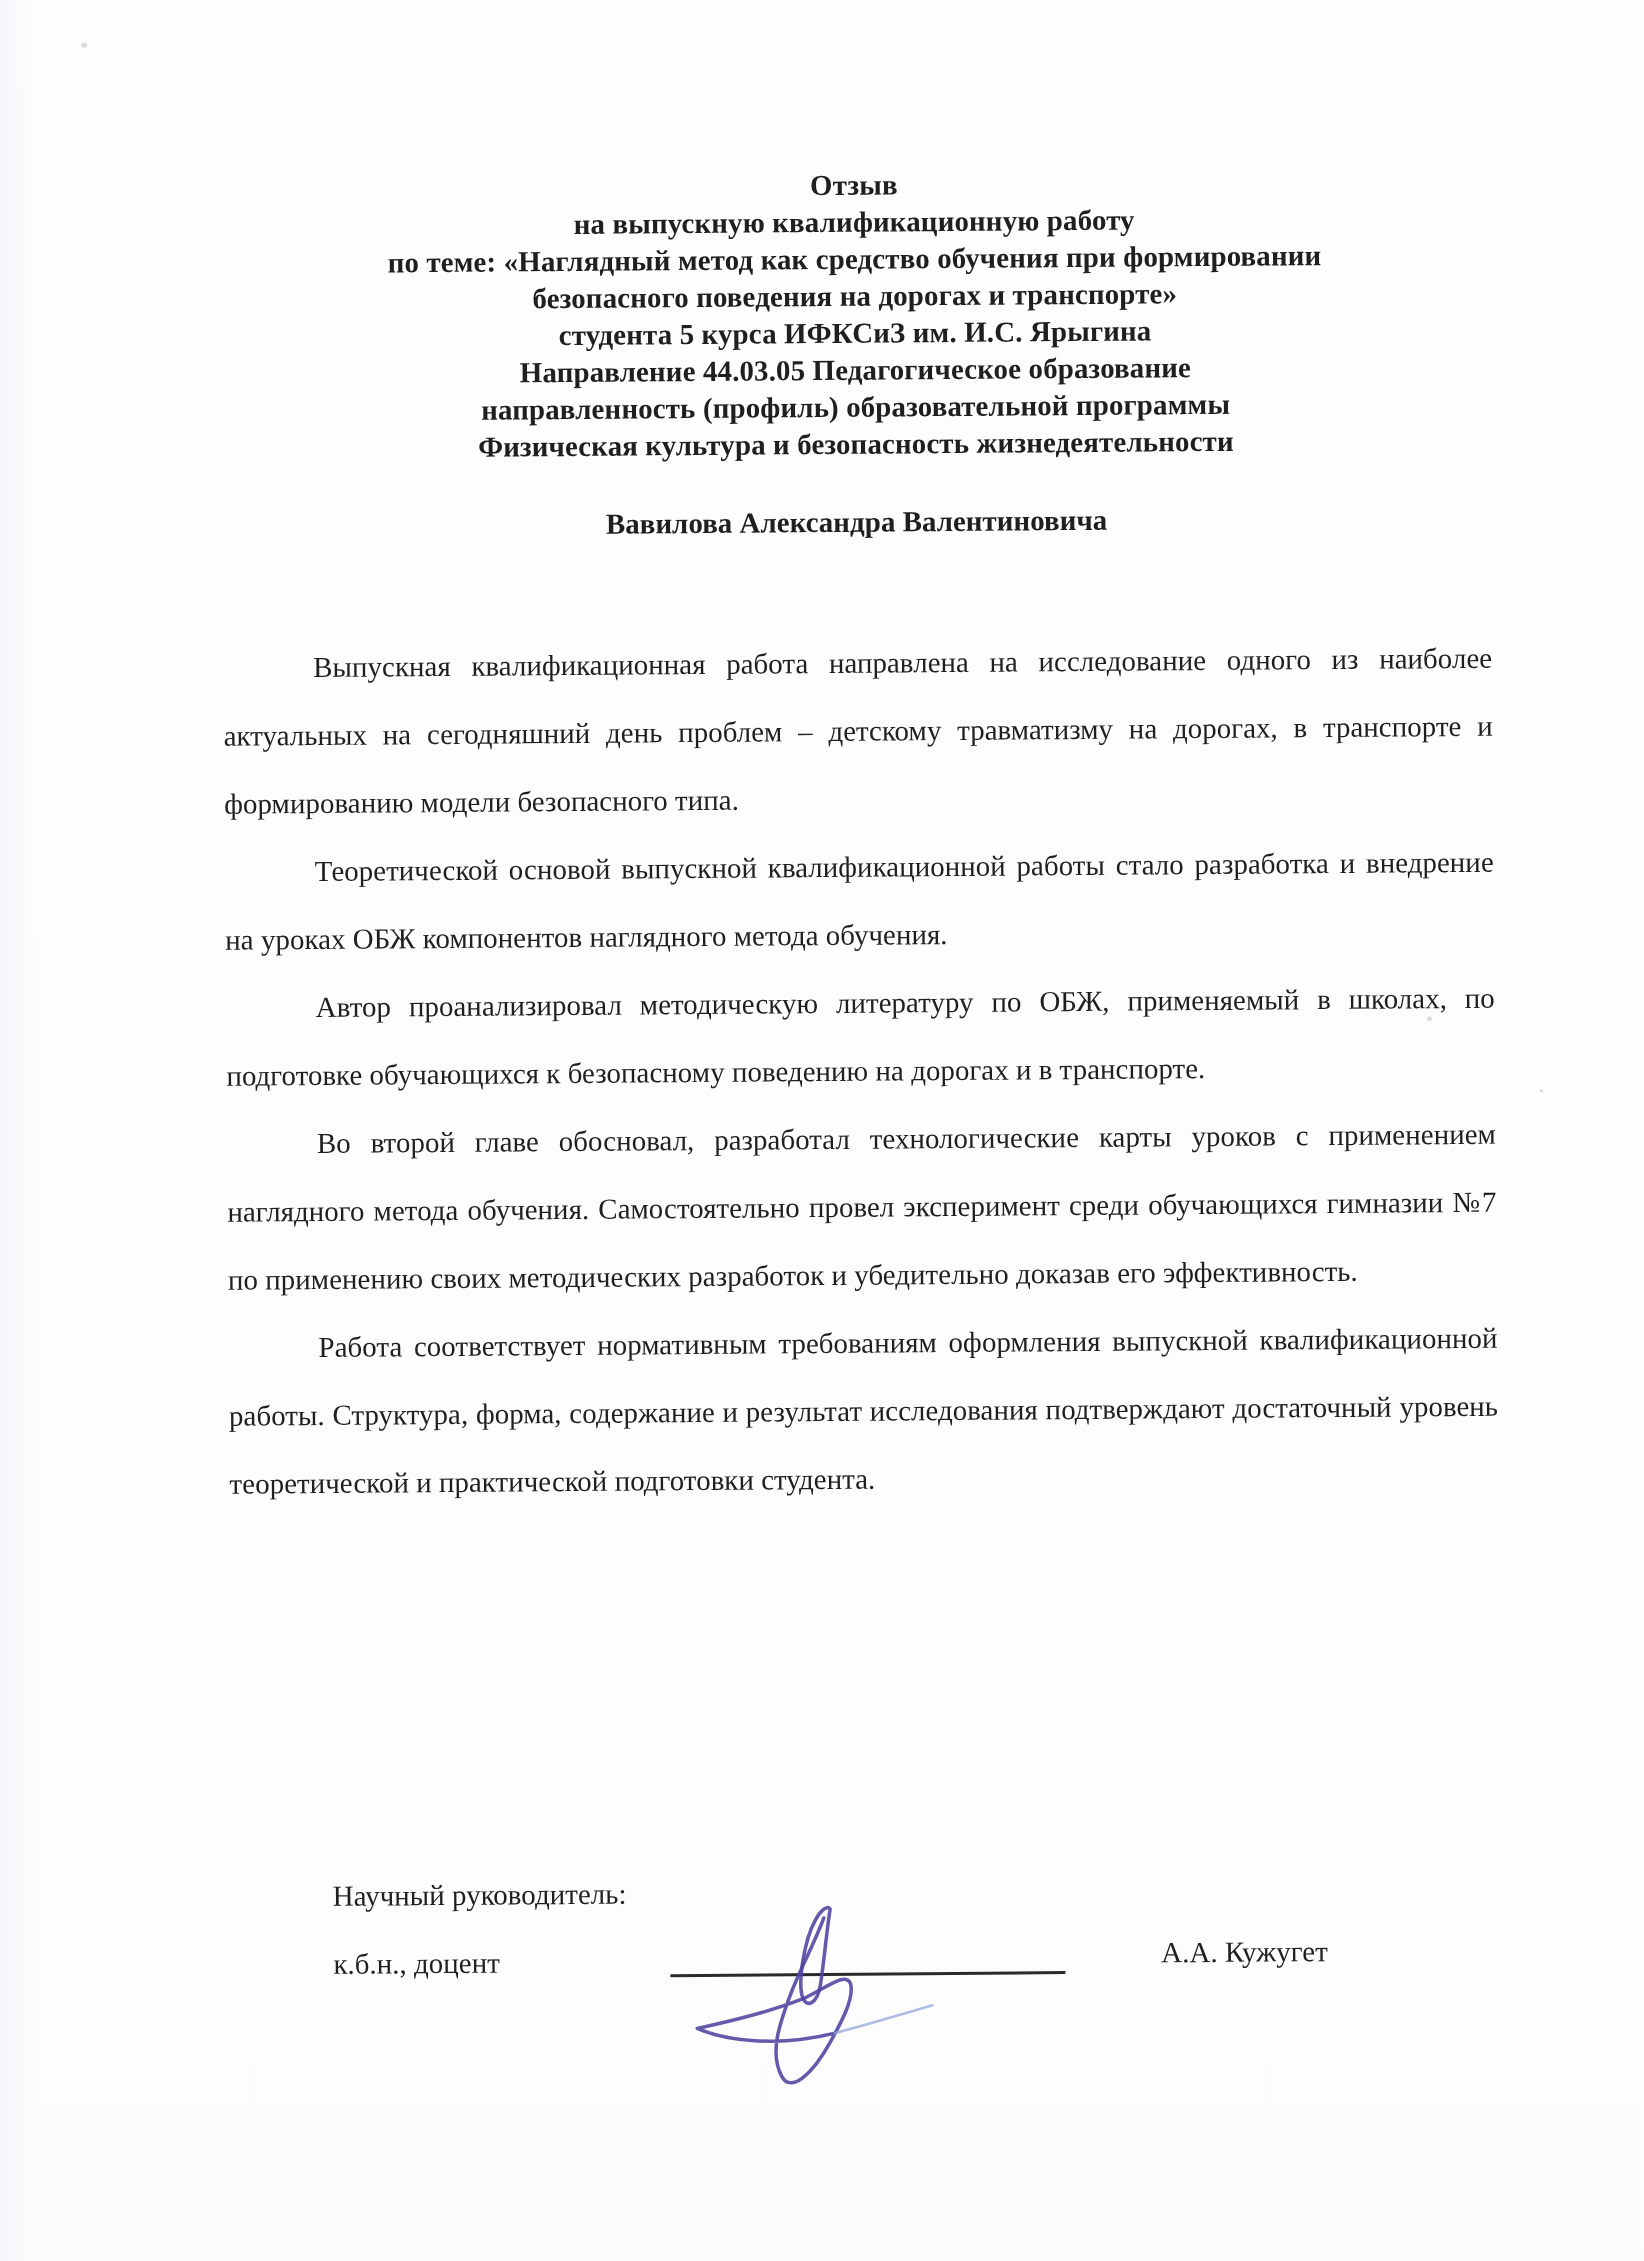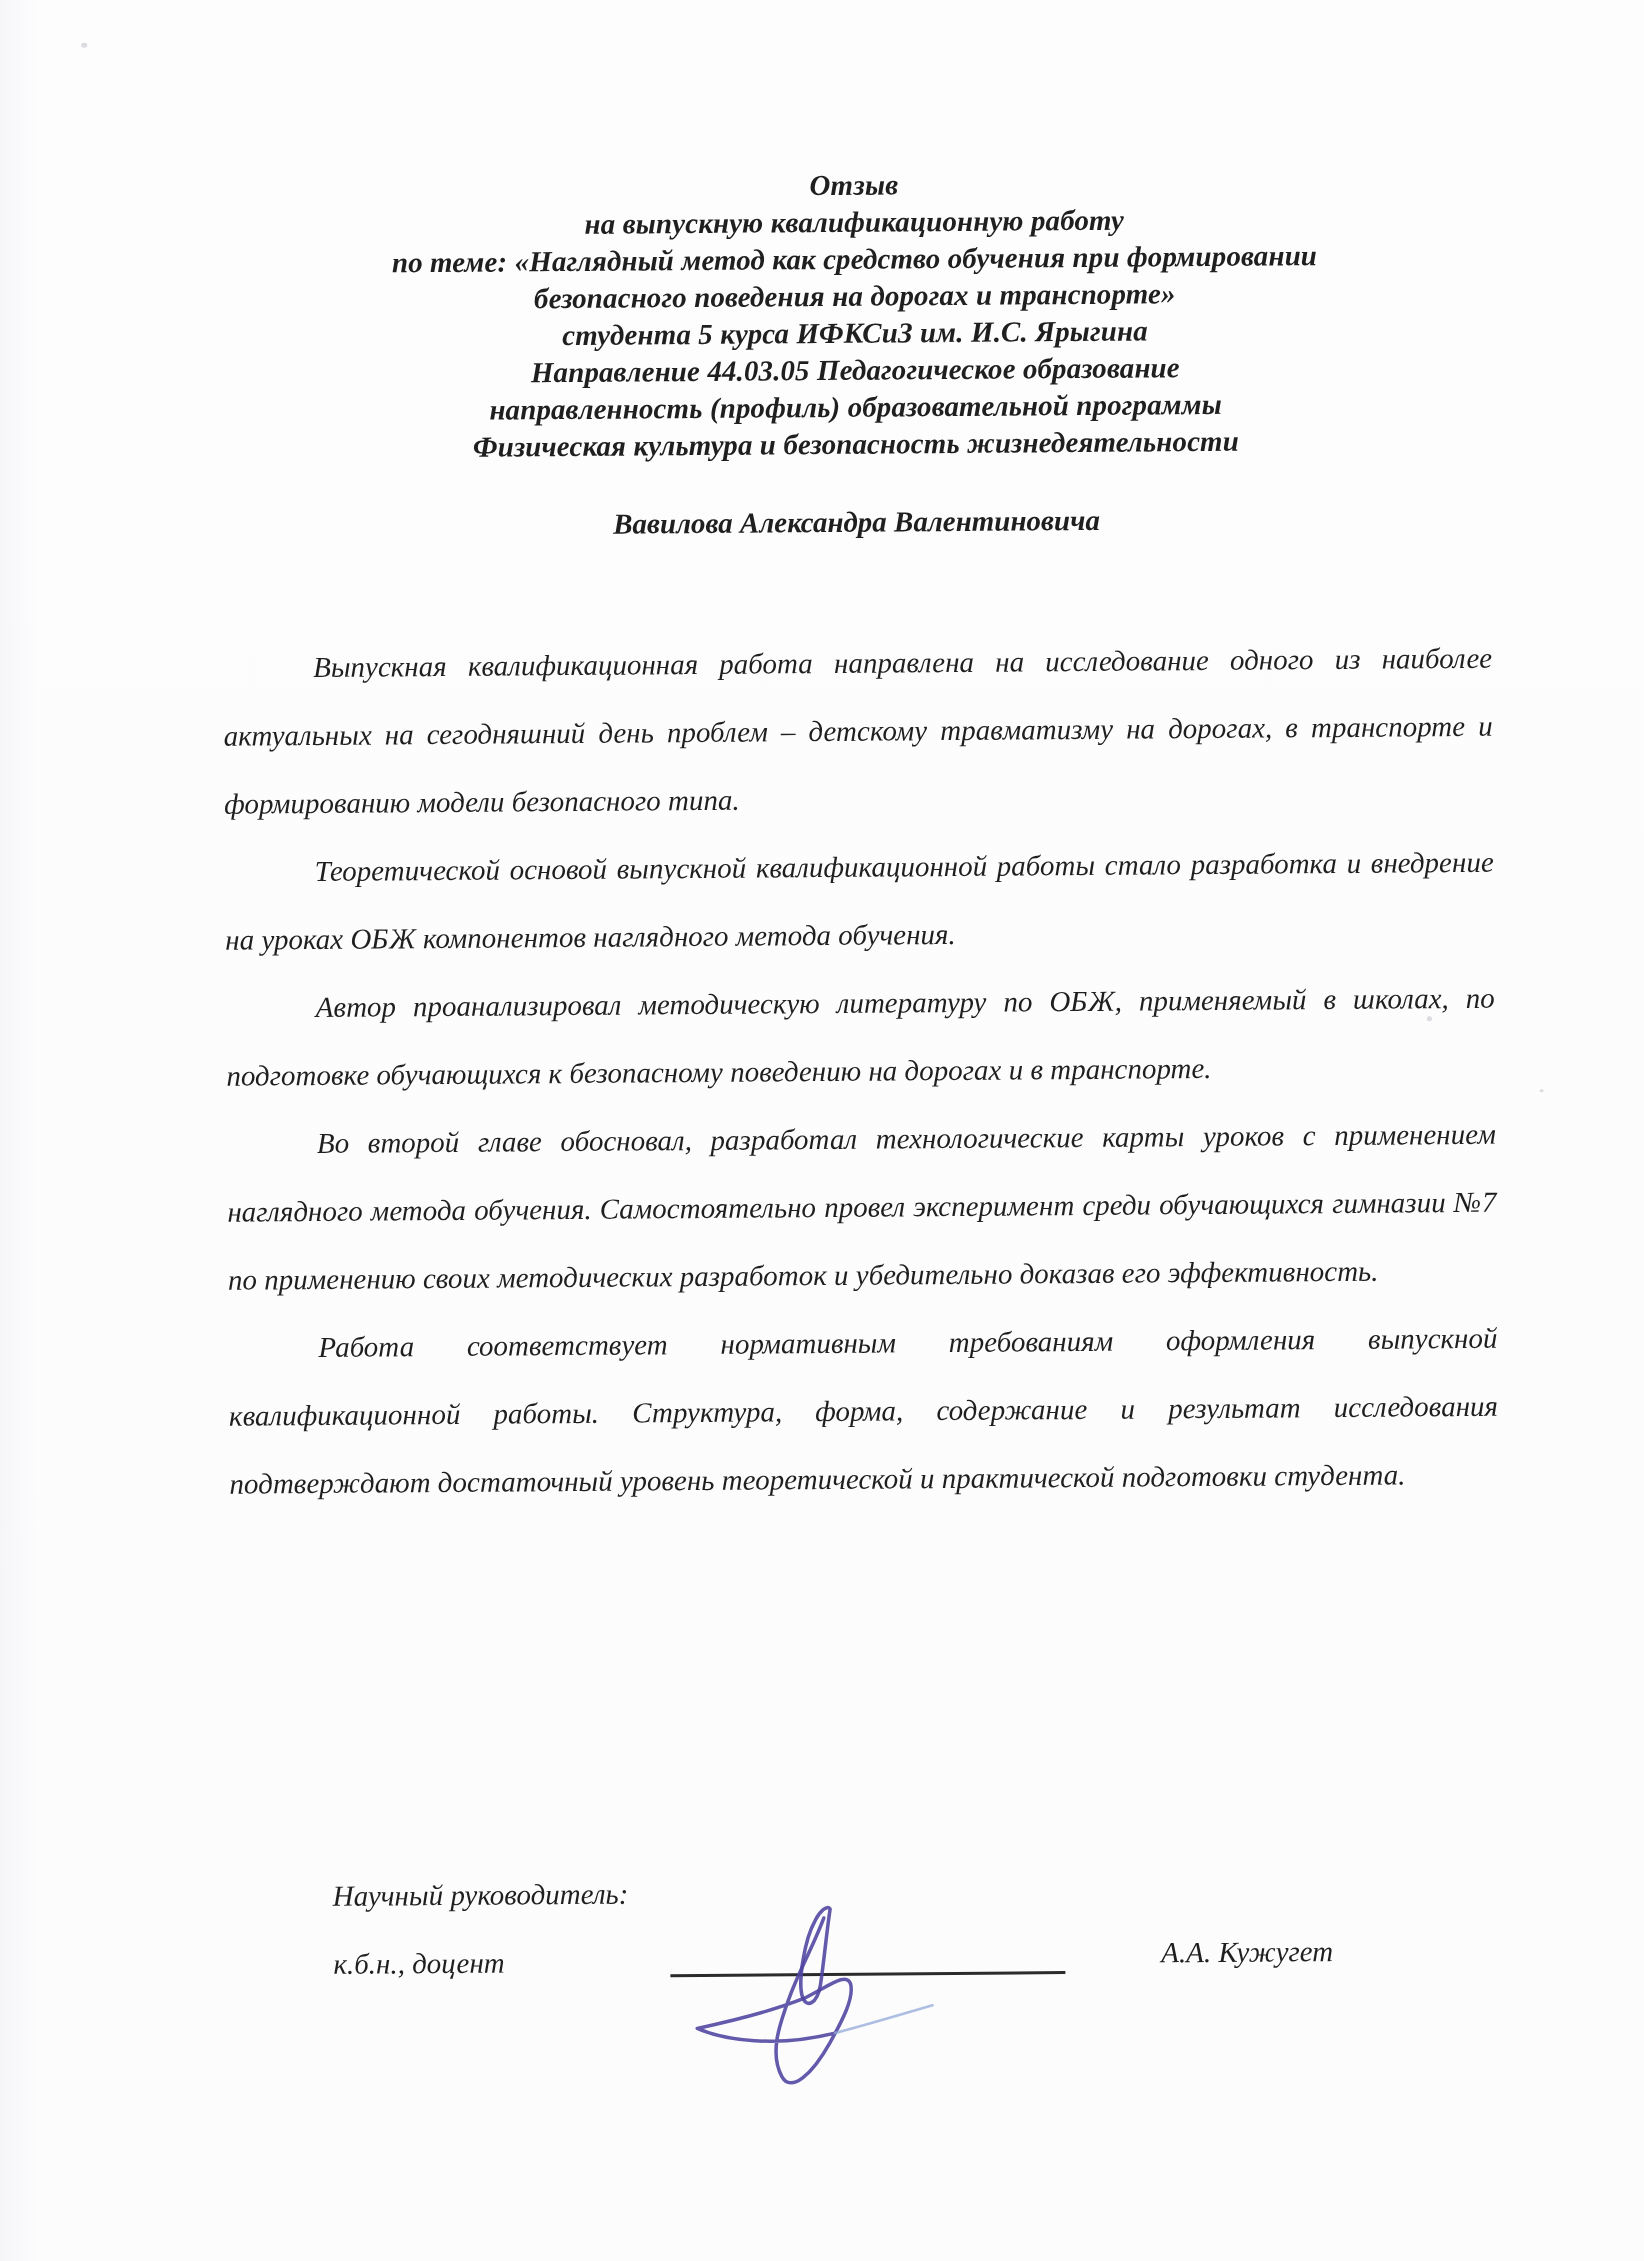--- a/index.html
+++ b/index.html
@@ -6,21 +6,20 @@
   .sheet{
     position:relative;
     width:1644px;height:2261px;
     margin:0 auto;
     background:
       linear-gradient(90deg, rgba(190,190,215,.10) 0, rgba(255,255,255,0) 39px),
       linear-gradient(180deg, #fdfdfe 0%, #fcfcfd 100%);
     overflow:hidden;
     font-family:"Liberation Serif","DejaVu Serif",serif;
     color:var(--text-color,#1f1f1f);
-    font-style:italic;
   }
   .content{position:absolute;inset:0;transform:rotate(-0.45deg);transform-origin:50% 40%;}
   .title-block{
     position:absolute;left:167px;top:167px;width:1385px;
     text-align:center;font-weight:bold;
     font-size:29px;line-height:37px;
     letter-spacing:0.1px;
   }
   .student-name{
     position:absolute;left:167px;top:504px;width:1385px;

